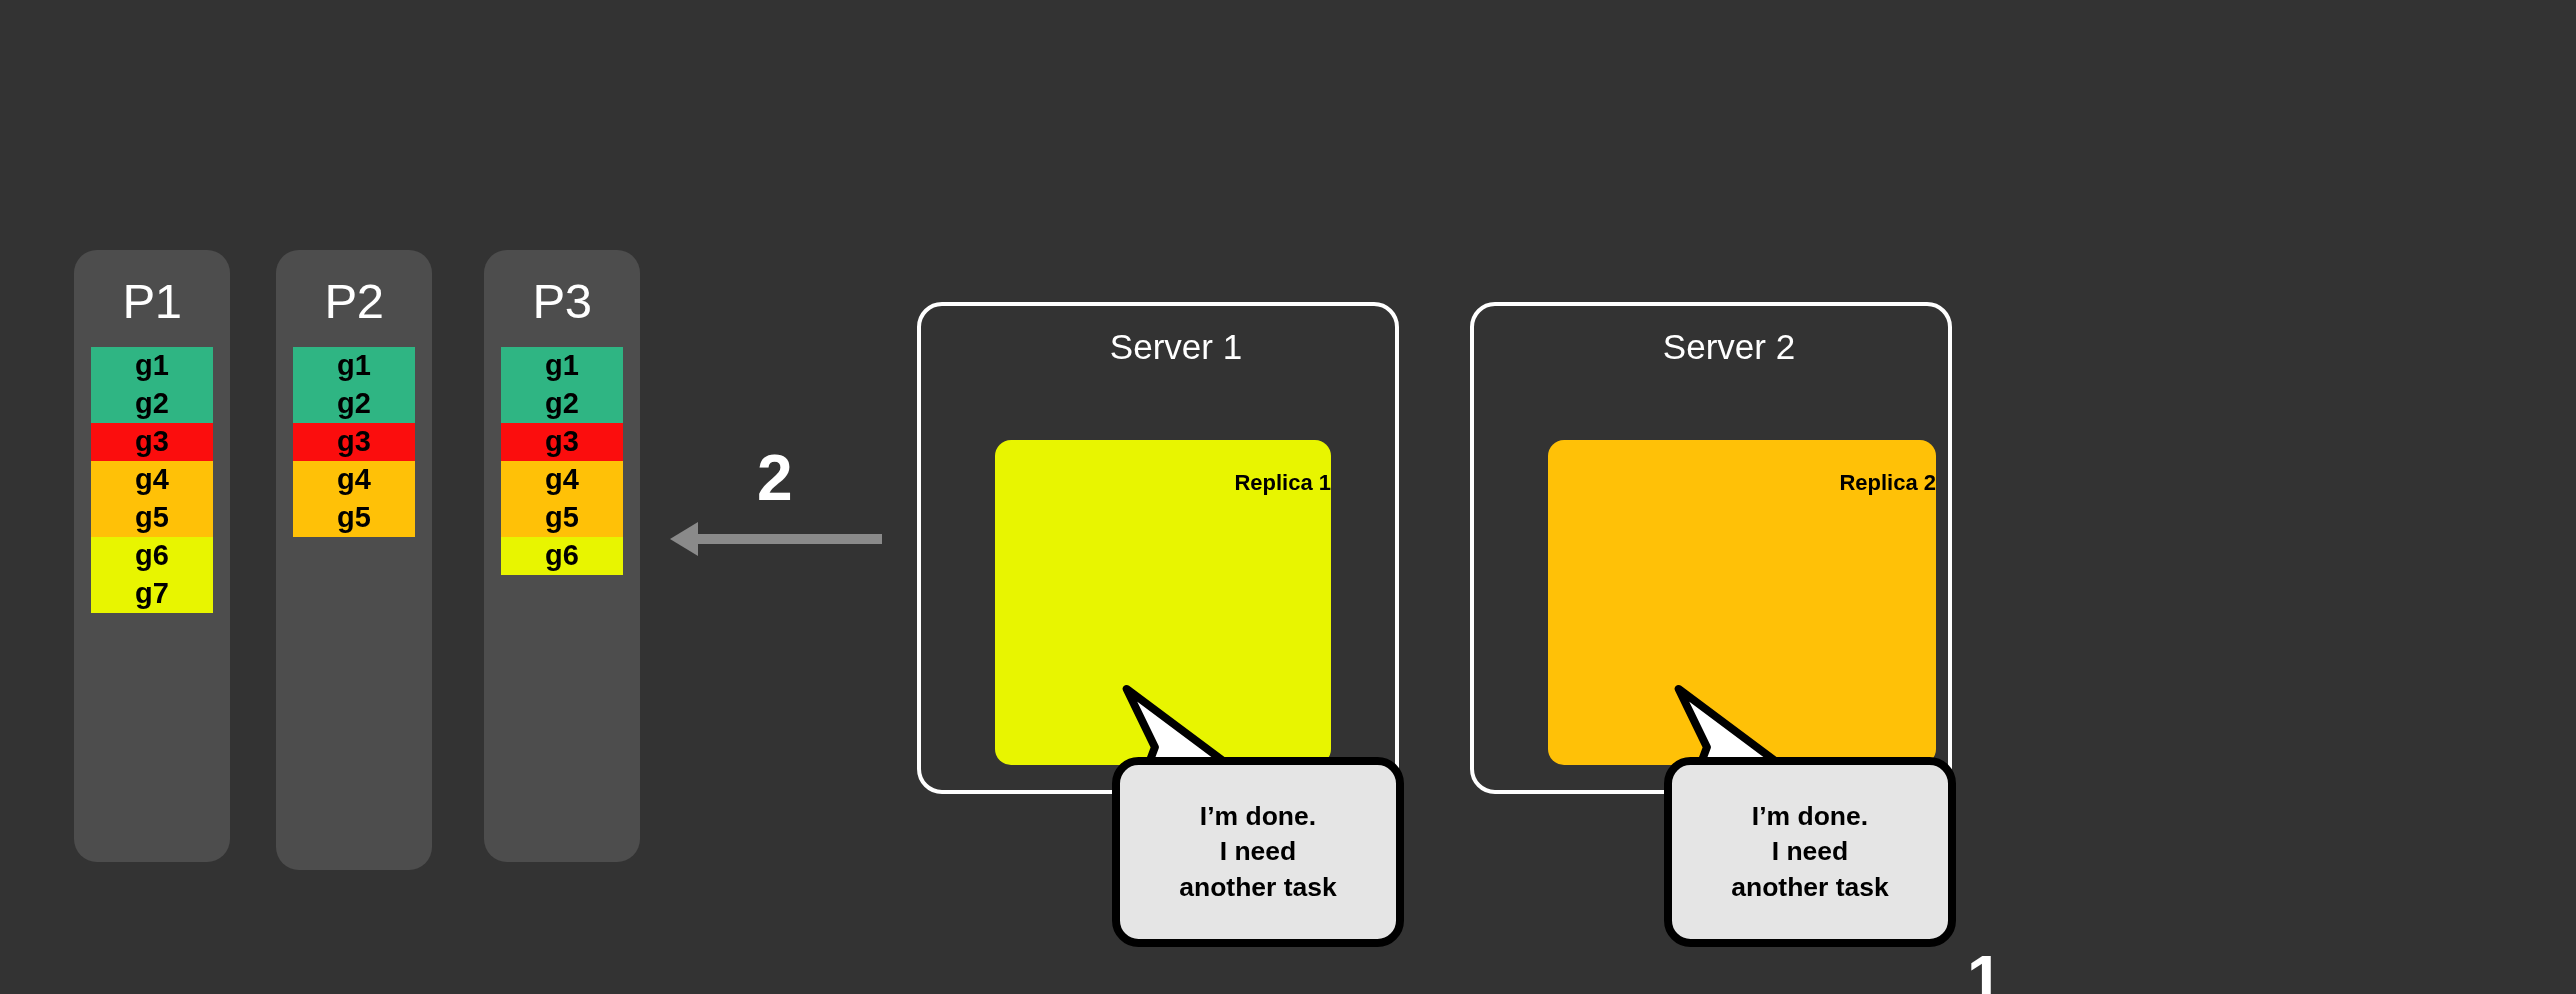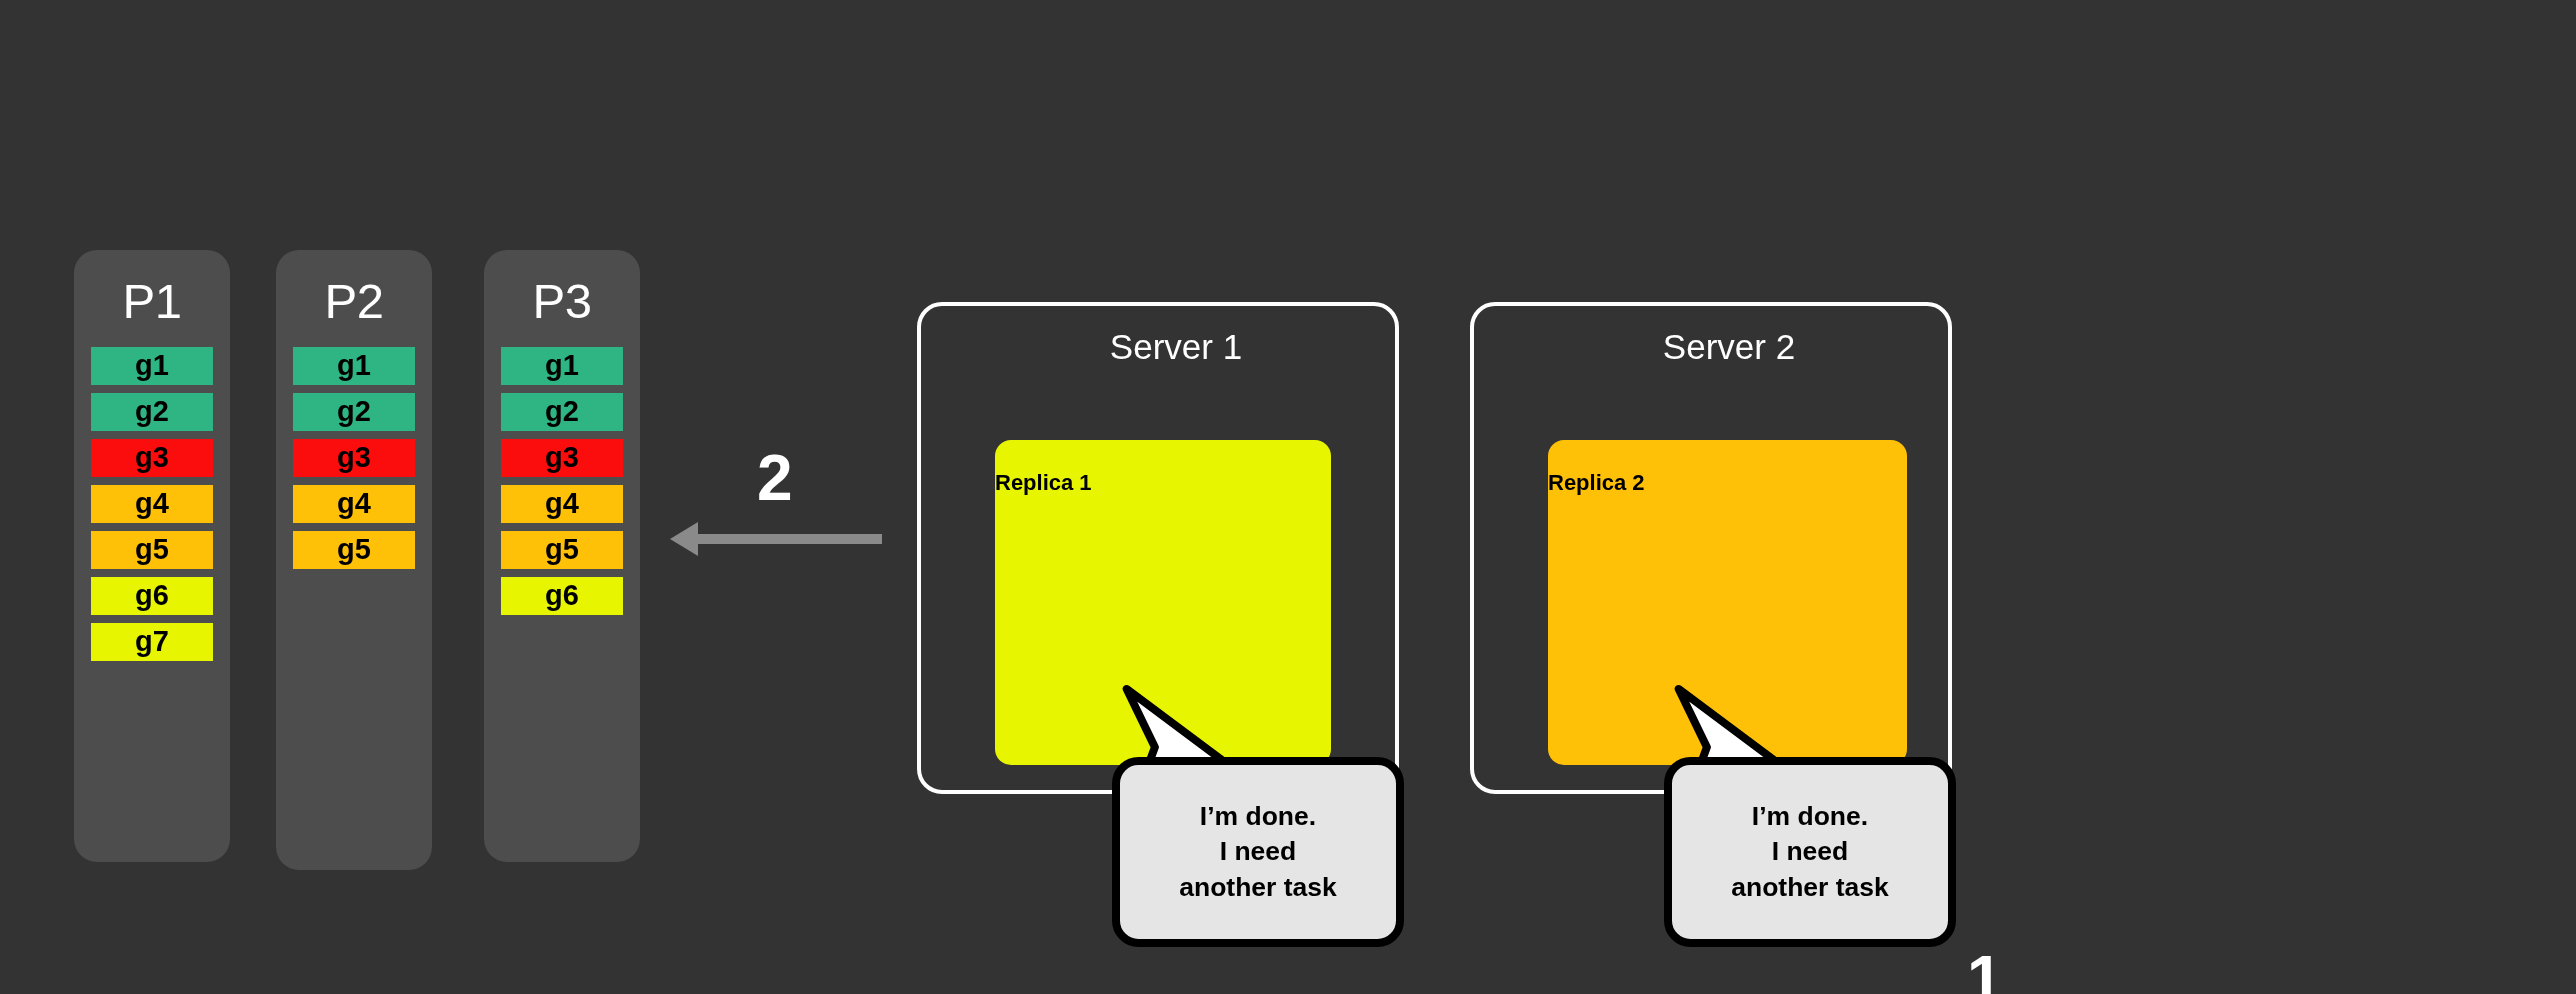--- a/index.html
+++ b/index.html
@@ -34,21 +34,20 @@
     letter-spacing: -0.4px;
     margin-top: 26.5px;
     margin-bottom: 21px;
     user-select: none;
   }
   .group-list {
     width: 100%;
     display: flex;
     flex-direction: column;
     align-items: center;
-    gap: 8px;
   }
   .group-block {
     width: 78%;
     height: 38px;
     display: flex;
     align-items: center;
     justify-content: center;
     color: #000000;
     font-size: 29px;
     font-weight: bold;
@@ -109,21 +108,21 @@
     font-size: 35px;
     font-weight: 400;
     line-height: 1;
     user-select: none;
     padding-left: 36px;
   }
   .replica {
     position: absolute;
     border-radius: 16px;
     display: flex;
-    justify-content: flex-start;
+    justify-content: flex-end;
   }
   .replica-label {
     margin-top: 32px;
     color: #000000;
     font-size: 22px;
     font-weight: bold;
     line-height: 1;
     user-select: none;
   }
 
@@ -214,21 +213,21 @@
   </svg>
 
   <div class="bubble" id="bubble-0" style="left:1112px; top:757px; width:292px; height:190px;">
       <div class="bubble-line">I’m done.</div>
       <div class="bubble-line">I need</div>
       <div class="bubble-line">another task</div>
     </div>
 
   <div class="server" style="left:1470px; top:302px; width:482px; height:492px;">
     <div class="server-title">Server 2</div>
-    <div class="replica" id="replica-1" style="left: 74px; top: 134px; width: 359px; height: 325px; background: rgb(255, 193, 7);">
+    <div class="replica" id="replica-1" style="left: 74px; top: 134px; width: 388px; height: 325px; background: rgb(255, 193, 7);">
       <div class="replica-label">Replica 2</div>
     </div>
   </div>
 
   <svg class="bubble-tail" style="left:1661px; top:680px; width:159px; height:115px;" viewBox="0 0 180 130">
     <path d="M 20 10 L 130 92 L 95 108 L 40 108 L 52 76 Z" fill="#ffffff" stroke="#000000" stroke-width="9" stroke-linejoin="round"></path>
   </svg>
 
   <div class="bubble" id="bubble-1" style="left:1664px; top:757px; width:292px; height:190px;">
       <div class="bubble-line">I’m done.</div>

